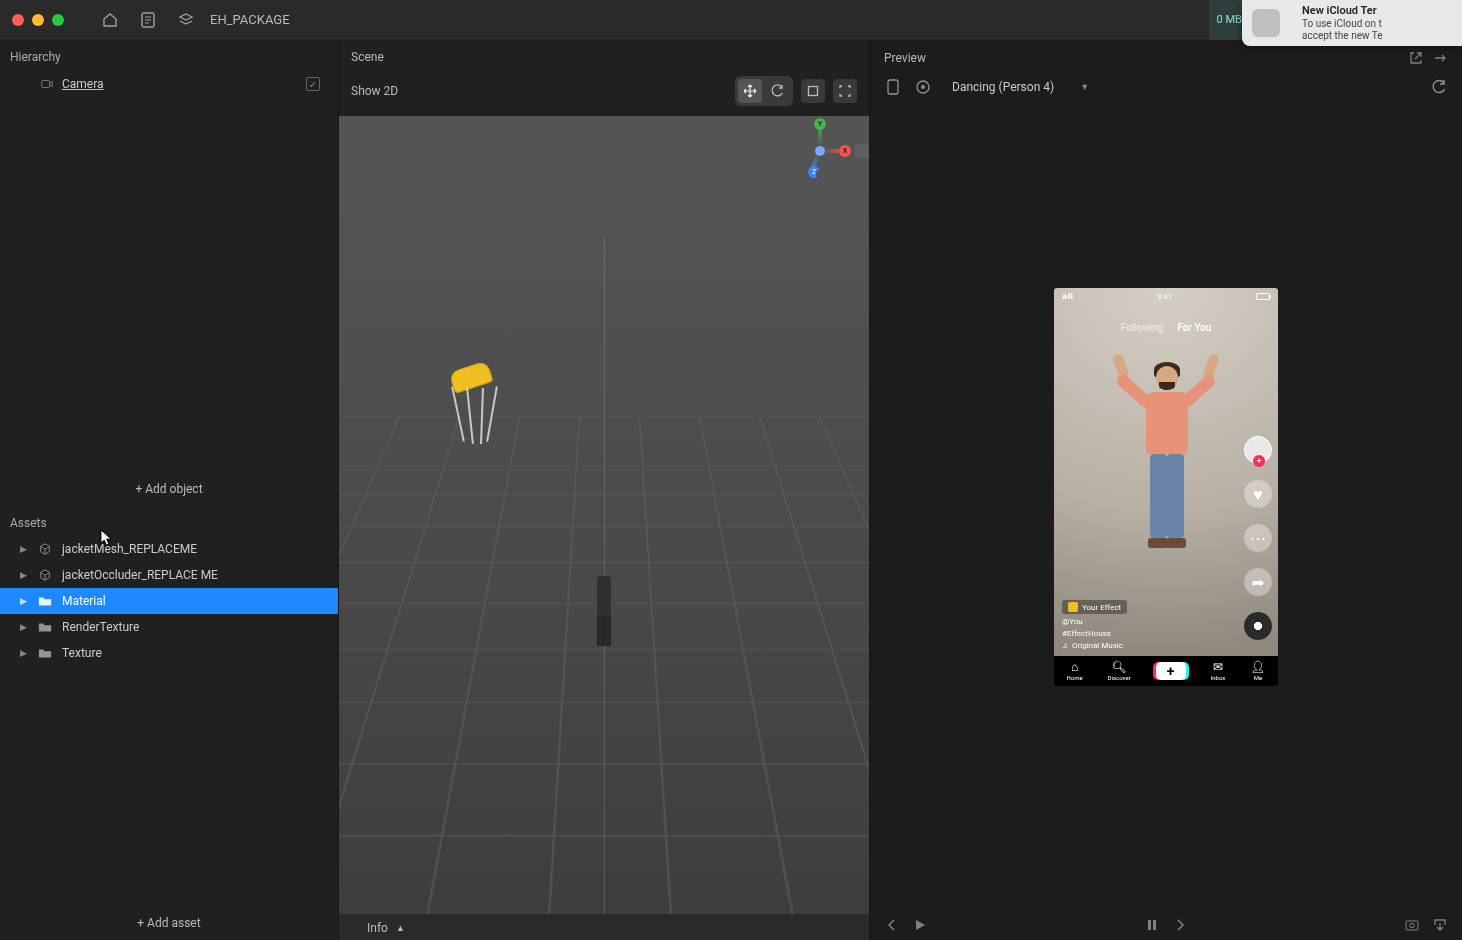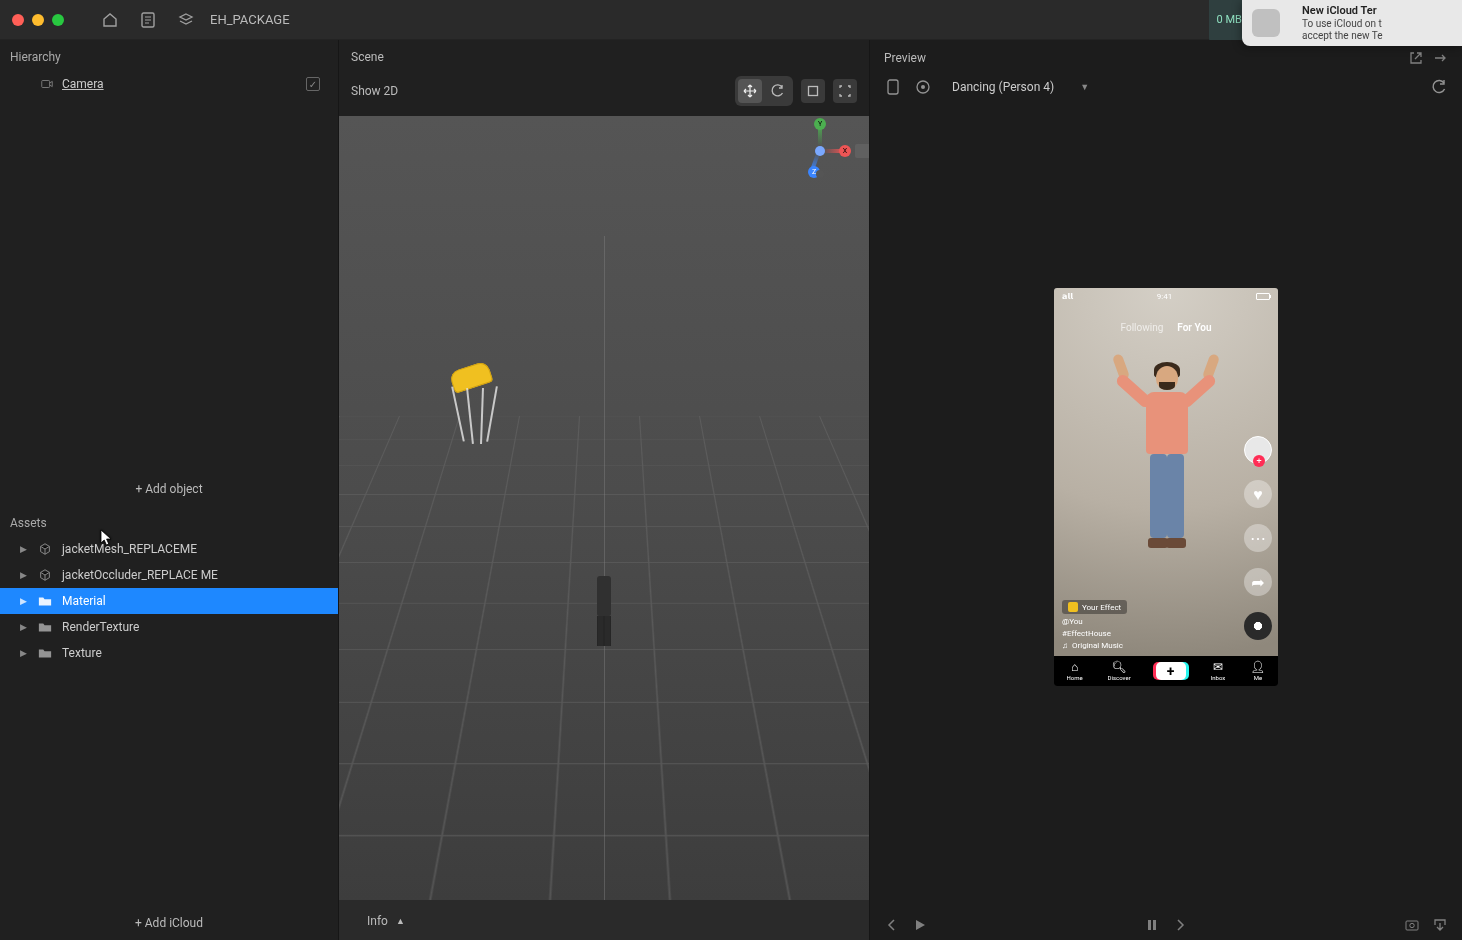--- a/index.html
+++ b/index.html
@@ -80,21 +80,21 @@
 .gizmo-y { position: absolute; left: 27px; top: 2px; width: 4px; height: 22px; background: linear-gradient(#4caf50, transparent); }
 .gizmo-y-tip { position: absolute; left: 23px; top: -4px; width: 12px; height: 12px; background: #4caf50; border-radius: 50%; font-size: 7px; color: #000; display: flex; align-items: center; justify-content: center; }
 .gizmo-x { position: absolute; left: 32px; top: 27px; width: 22px; height: 4px; background: linear-gradient(90deg, transparent, #e55); }
 .gizmo-x-tip { position: absolute; left: 48px; top: 23px; width: 12px; height: 12px; background: #e55; border-radius: 50%; font-size: 7px; color: #000; display: flex; align-items: center; justify-content: center; }
 .gizmo-z { position: absolute; left: 22px; top: 30px; width: 4px; height: 20px; background: linear-gradient(transparent, #3a85ff); transform: rotate(20deg); }
 .gizmo-z-tip { position: absolute; left: 17px; top: 44px; width: 12px; height: 12px; background: #3a85ff; border-radius: 50%; font-size: 7px; color: #fff; display: flex; align-items: center; justify-content: center; }
 .gizmo-neg { position: absolute; width: 8px; height: 8px; background: #555; border-radius: 50%; }
 .gizmo-neg.ny { left: 25px; top: 48px; }
 .gizmo-camera { position: absolute; right: -24px; top: 22px; width: 18px; height: 14px; background: #606060; border-radius: 2px; }
 
-.info-bar { height: 40px; background: #2a2a2a; display: flex; align-items: center; padding: 1px 20px 0 28px; font-size: 12px; color: #bbb; gap: 8px; }
+.info-bar { height: 26px; background: #2a2a2a; display: flex; align-items: center; padding: 1px 20px 0 28px; font-size: 12px; color: #bbb; gap: 8px; }
 .info-caret { font-size: 9px; }
 
 .right-panel { width: 592px; background: #1c1c1c; display: flex; flex-direction: column; }
 .preview-header { display: flex; align-items: center; padding: 10px 14px 4px; font-size: 12px; color: #bbb; gap: 8px; }
 .preview-header-spacer { flex: 1; }
 .preview-hdr-icon { width: 16px; height: 16px; cursor: pointer; opacity: 0.7; }
 .preview-ctrl { display: flex; align-items: center; padding: 6px 14px 10px; gap: 12px; font-size: 12px; color: #ccc; }
 .preview-dropdown { display: flex; align-items: center; gap: 20px; cursor: pointer; padding: 4px 8px; }
 .preview-dropdown .chev { font-size: 9px; color: #888; margin-left: 6px; }
 .ctrl-icon { width: 18px; height: 18px; cursor: pointer; opacity: 0.75; }
@@ -255,21 +255,21 @@
       <span>RenderTexture</span>
     </div>
     <div class="asset-item">
       <span class="asset-expand">▶</span>
       <svg class="asset-icon" viewBox="0 0 16 16">
           <path d="M1 4h5l1.5 2H15v7H1V4z" fill="#bbb"></path>
         </svg>
       <span>Texture</span>
     </div>
 
-    <div class="add-asset">+ Add iCloud</div>
+    <div class="add-asset">+ Add asset</div>
   </div>
 
   <div class="center-panel">
     <div class="scene-header">Scene</div>
     <div class="scene-toolbar">
       <span class="show2d">Show 2D</span>
       <div class="tool-group">
         <div class="tool-btn active">
           <svg width="14" height="14" viewBox="0 0 14 14">
               <path d="M7 1v12M1 7h12M7 1l-2 2M7 1l2 2M7 13l-2-2M7 13l2-2M1 7l2-2M1 7l2 2M13 7l-2-2M13 7l-2 2" stroke="#eee" stroke-width="1.2"></path>

